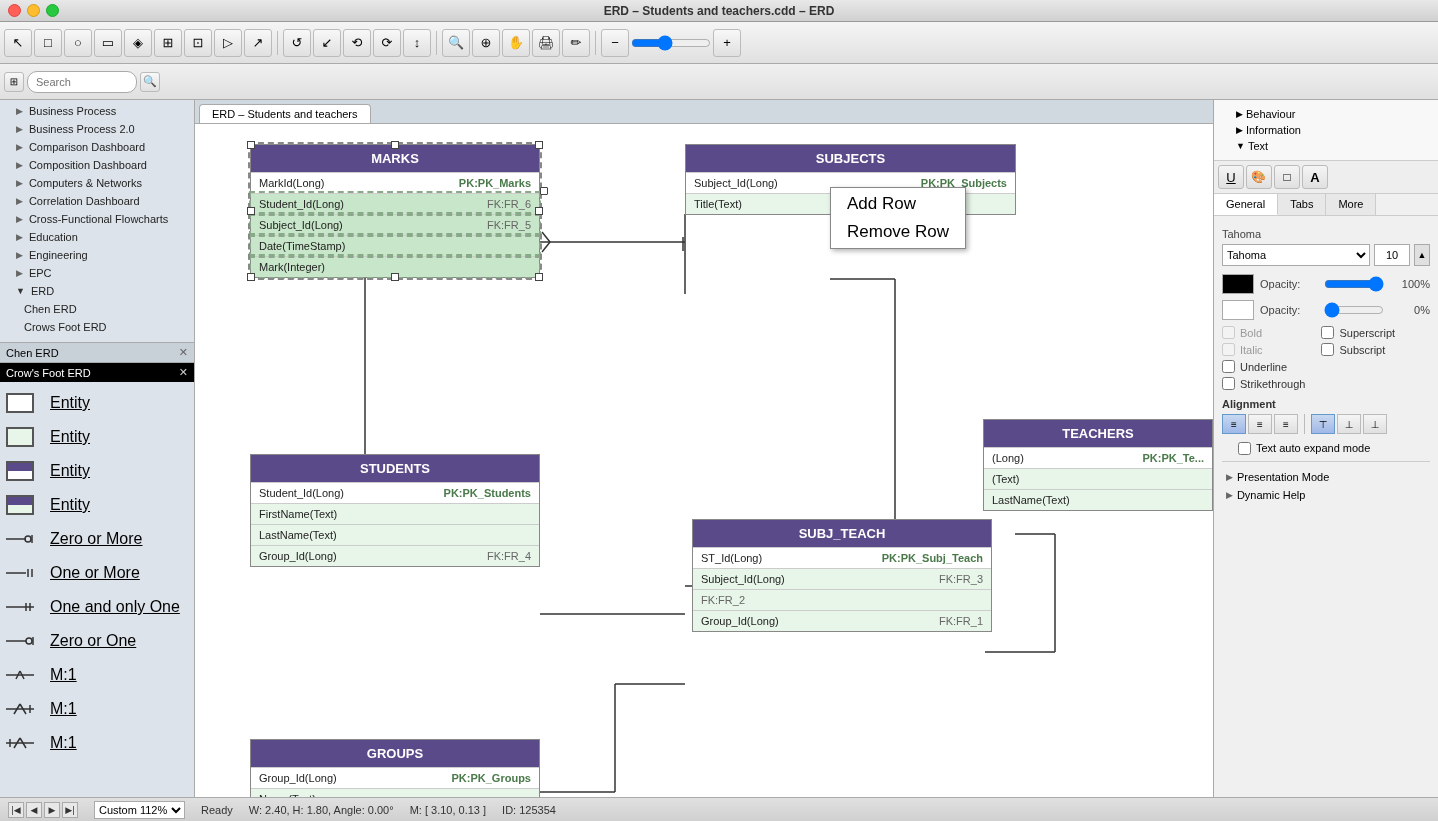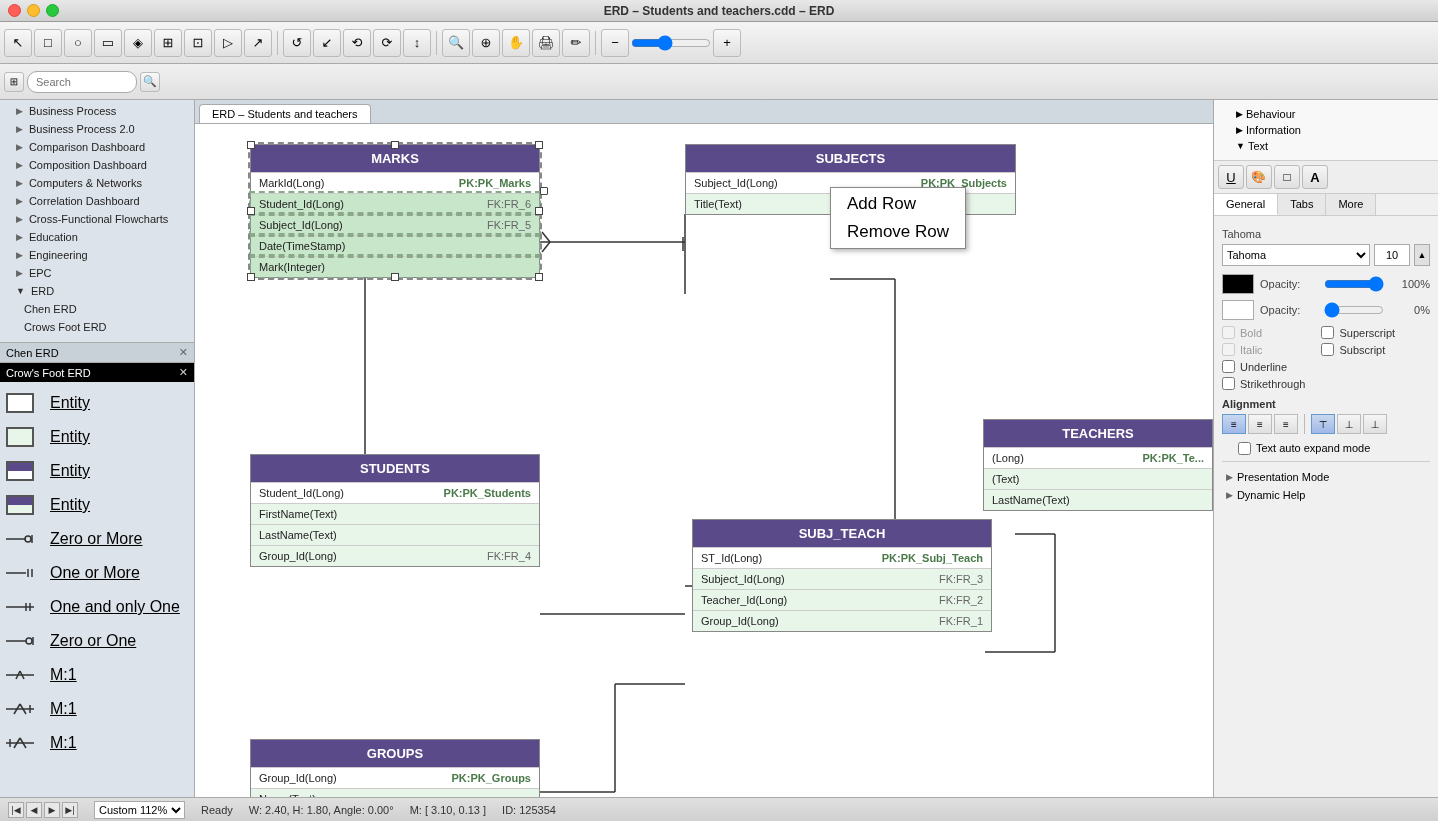--- a/index.html
+++ b/index.html
@@ -678,21 +678,20 @@
           <div class="erd-table-header">SUBJ_TEACH</div>
           <div class="erd-table-row">
             <span class="erd-row-left">ST_Id(Long)</span>
             <span class="erd-row-right erd-row-pk">PK:PK_Subj_Teach</span>
           </div>
           <div class="erd-table-row erd-row-light">
             <span class="erd-row-left">Subject_Id(Long)</span>
             <span class="erd-row-right erd-row-fk">FK:FR_3</span>
           </div>
           <div class="erd-table-row erd-row-light">
-            <span class="erd-row-left">Teacher_Id(Long)</span>
             <span class="erd-row-right erd-row-fk">FK:FR_2</span>
           </div>
           <div class="erd-table-row erd-row-light">
             <span class="erd-row-left">Group_Id(Long)</span>
             <span class="erd-row-right erd-row-fk">FK:FR_1</span>
           </div>
         </div>
 
         <div class="erd-table" style="left:55px;top:615px;width:290px;">
           <div class="erd-table-header">GROUPS</div>

